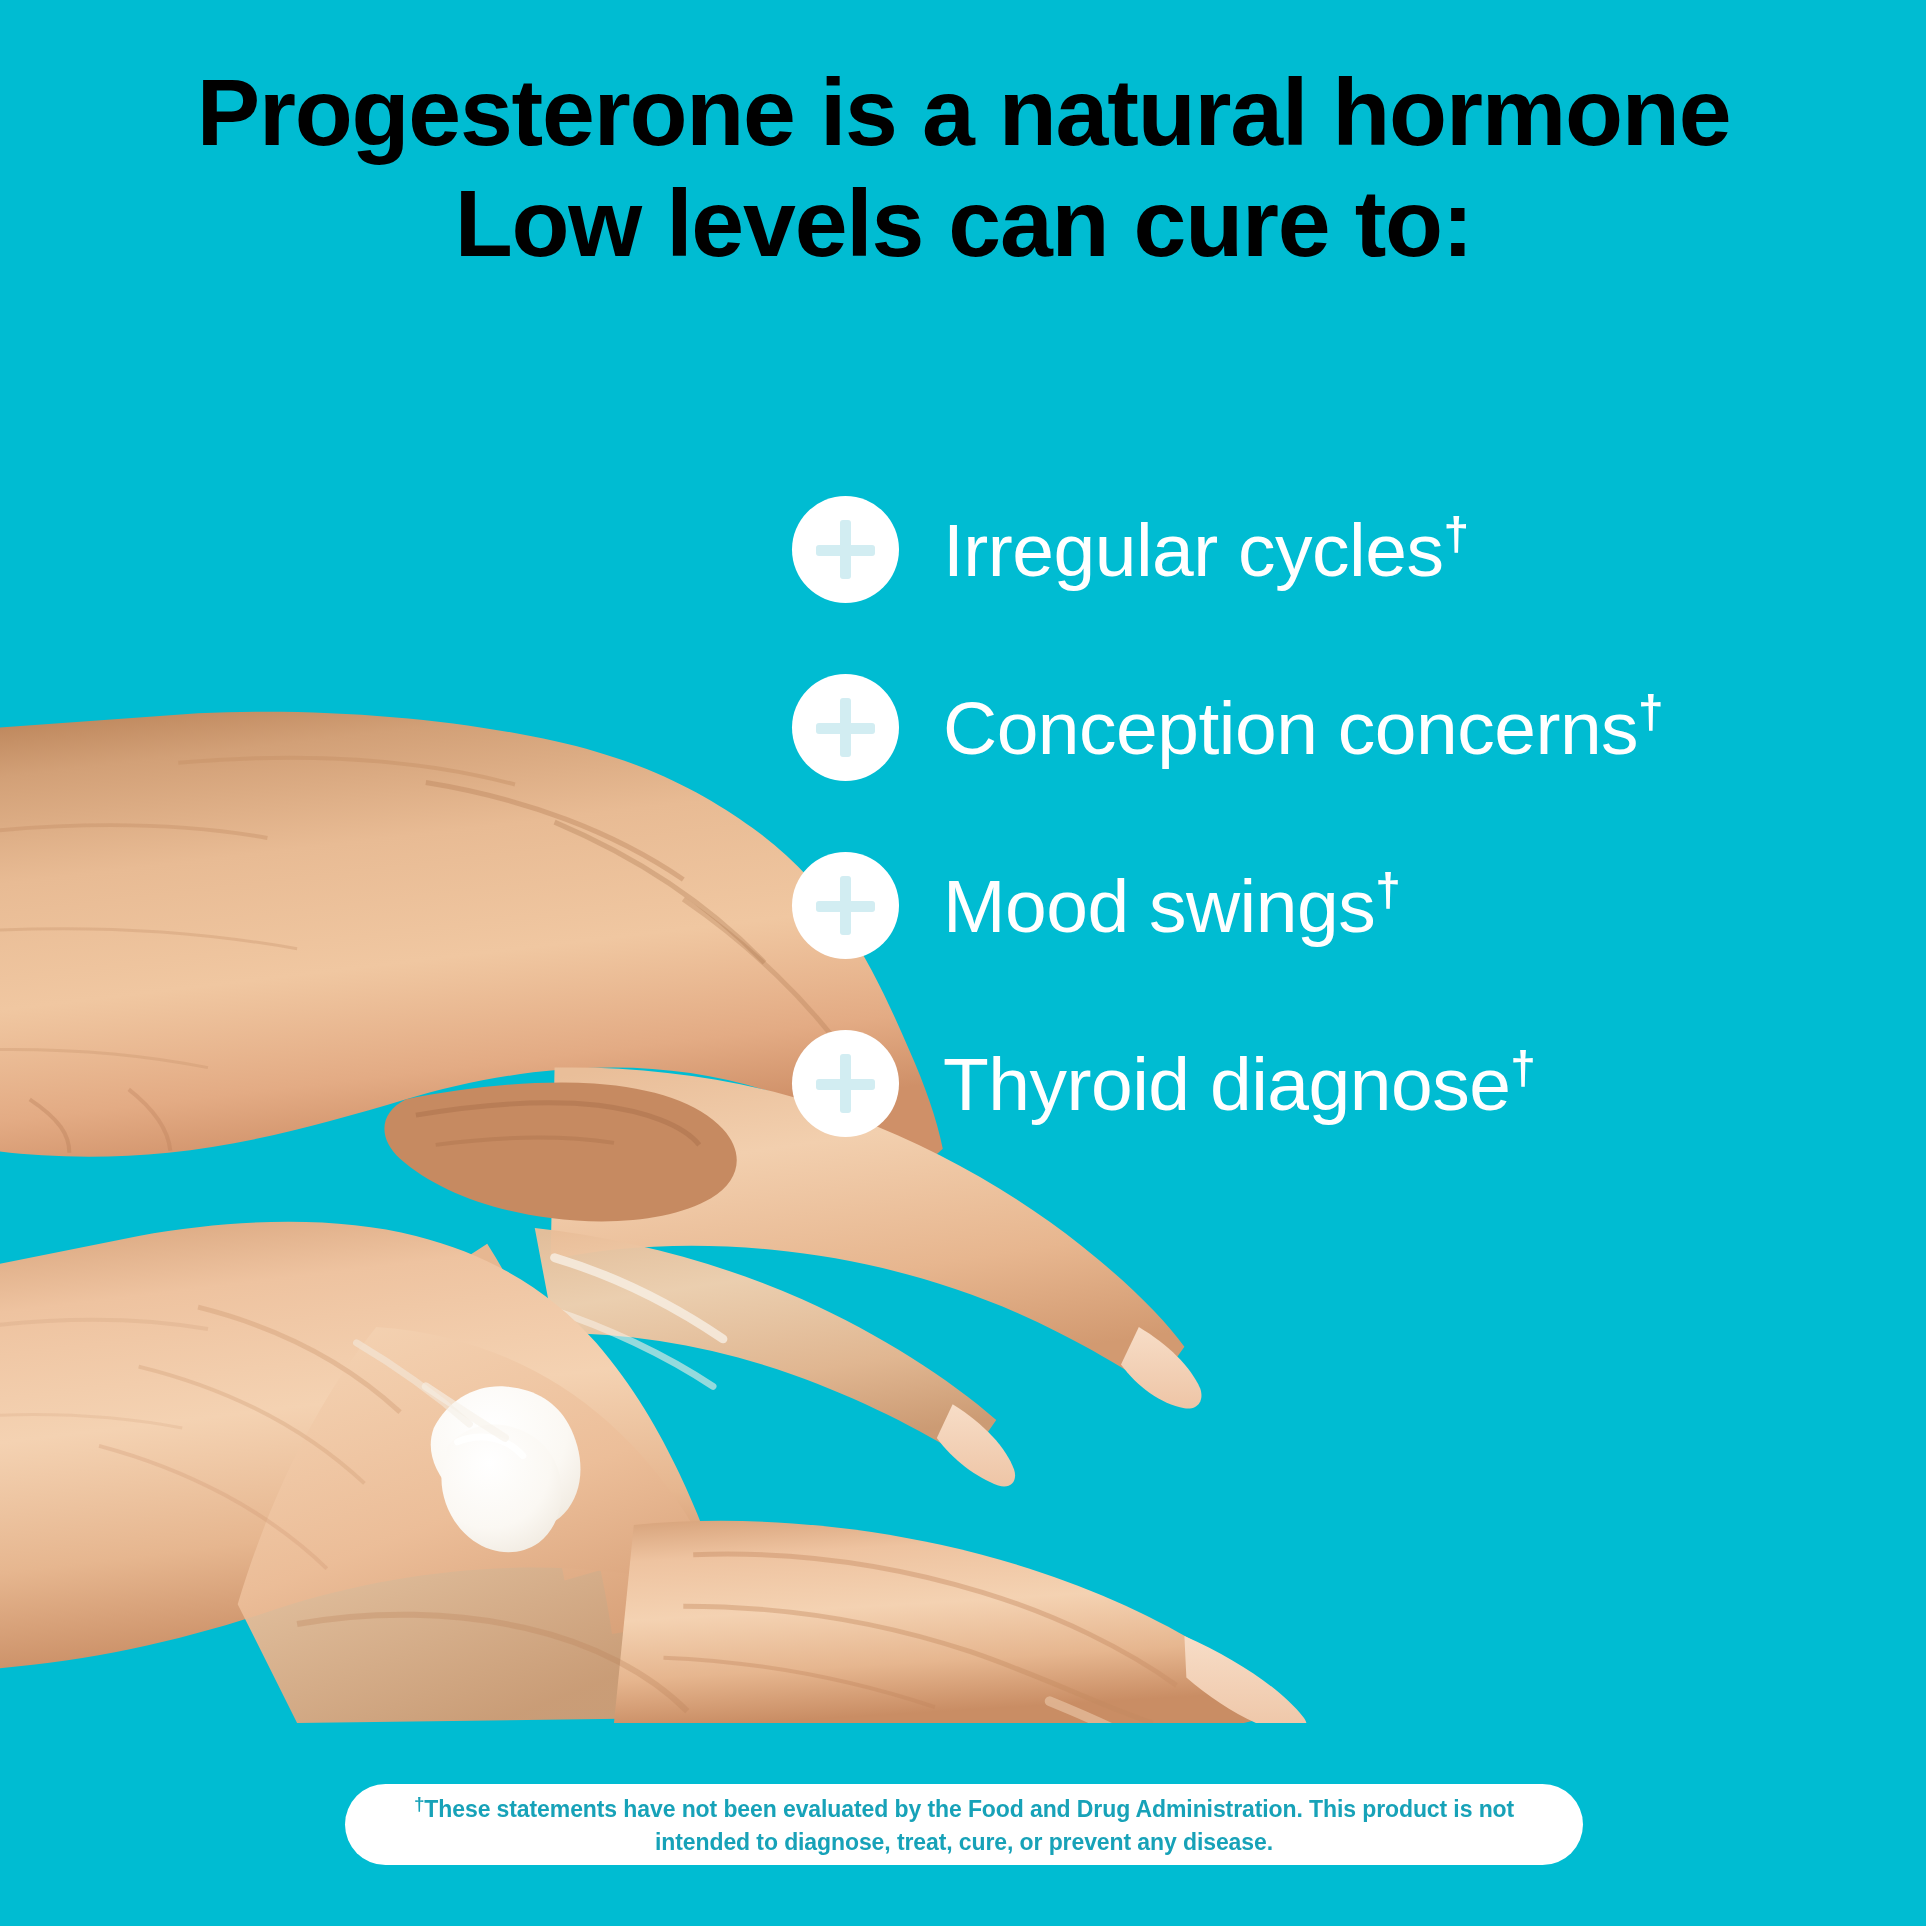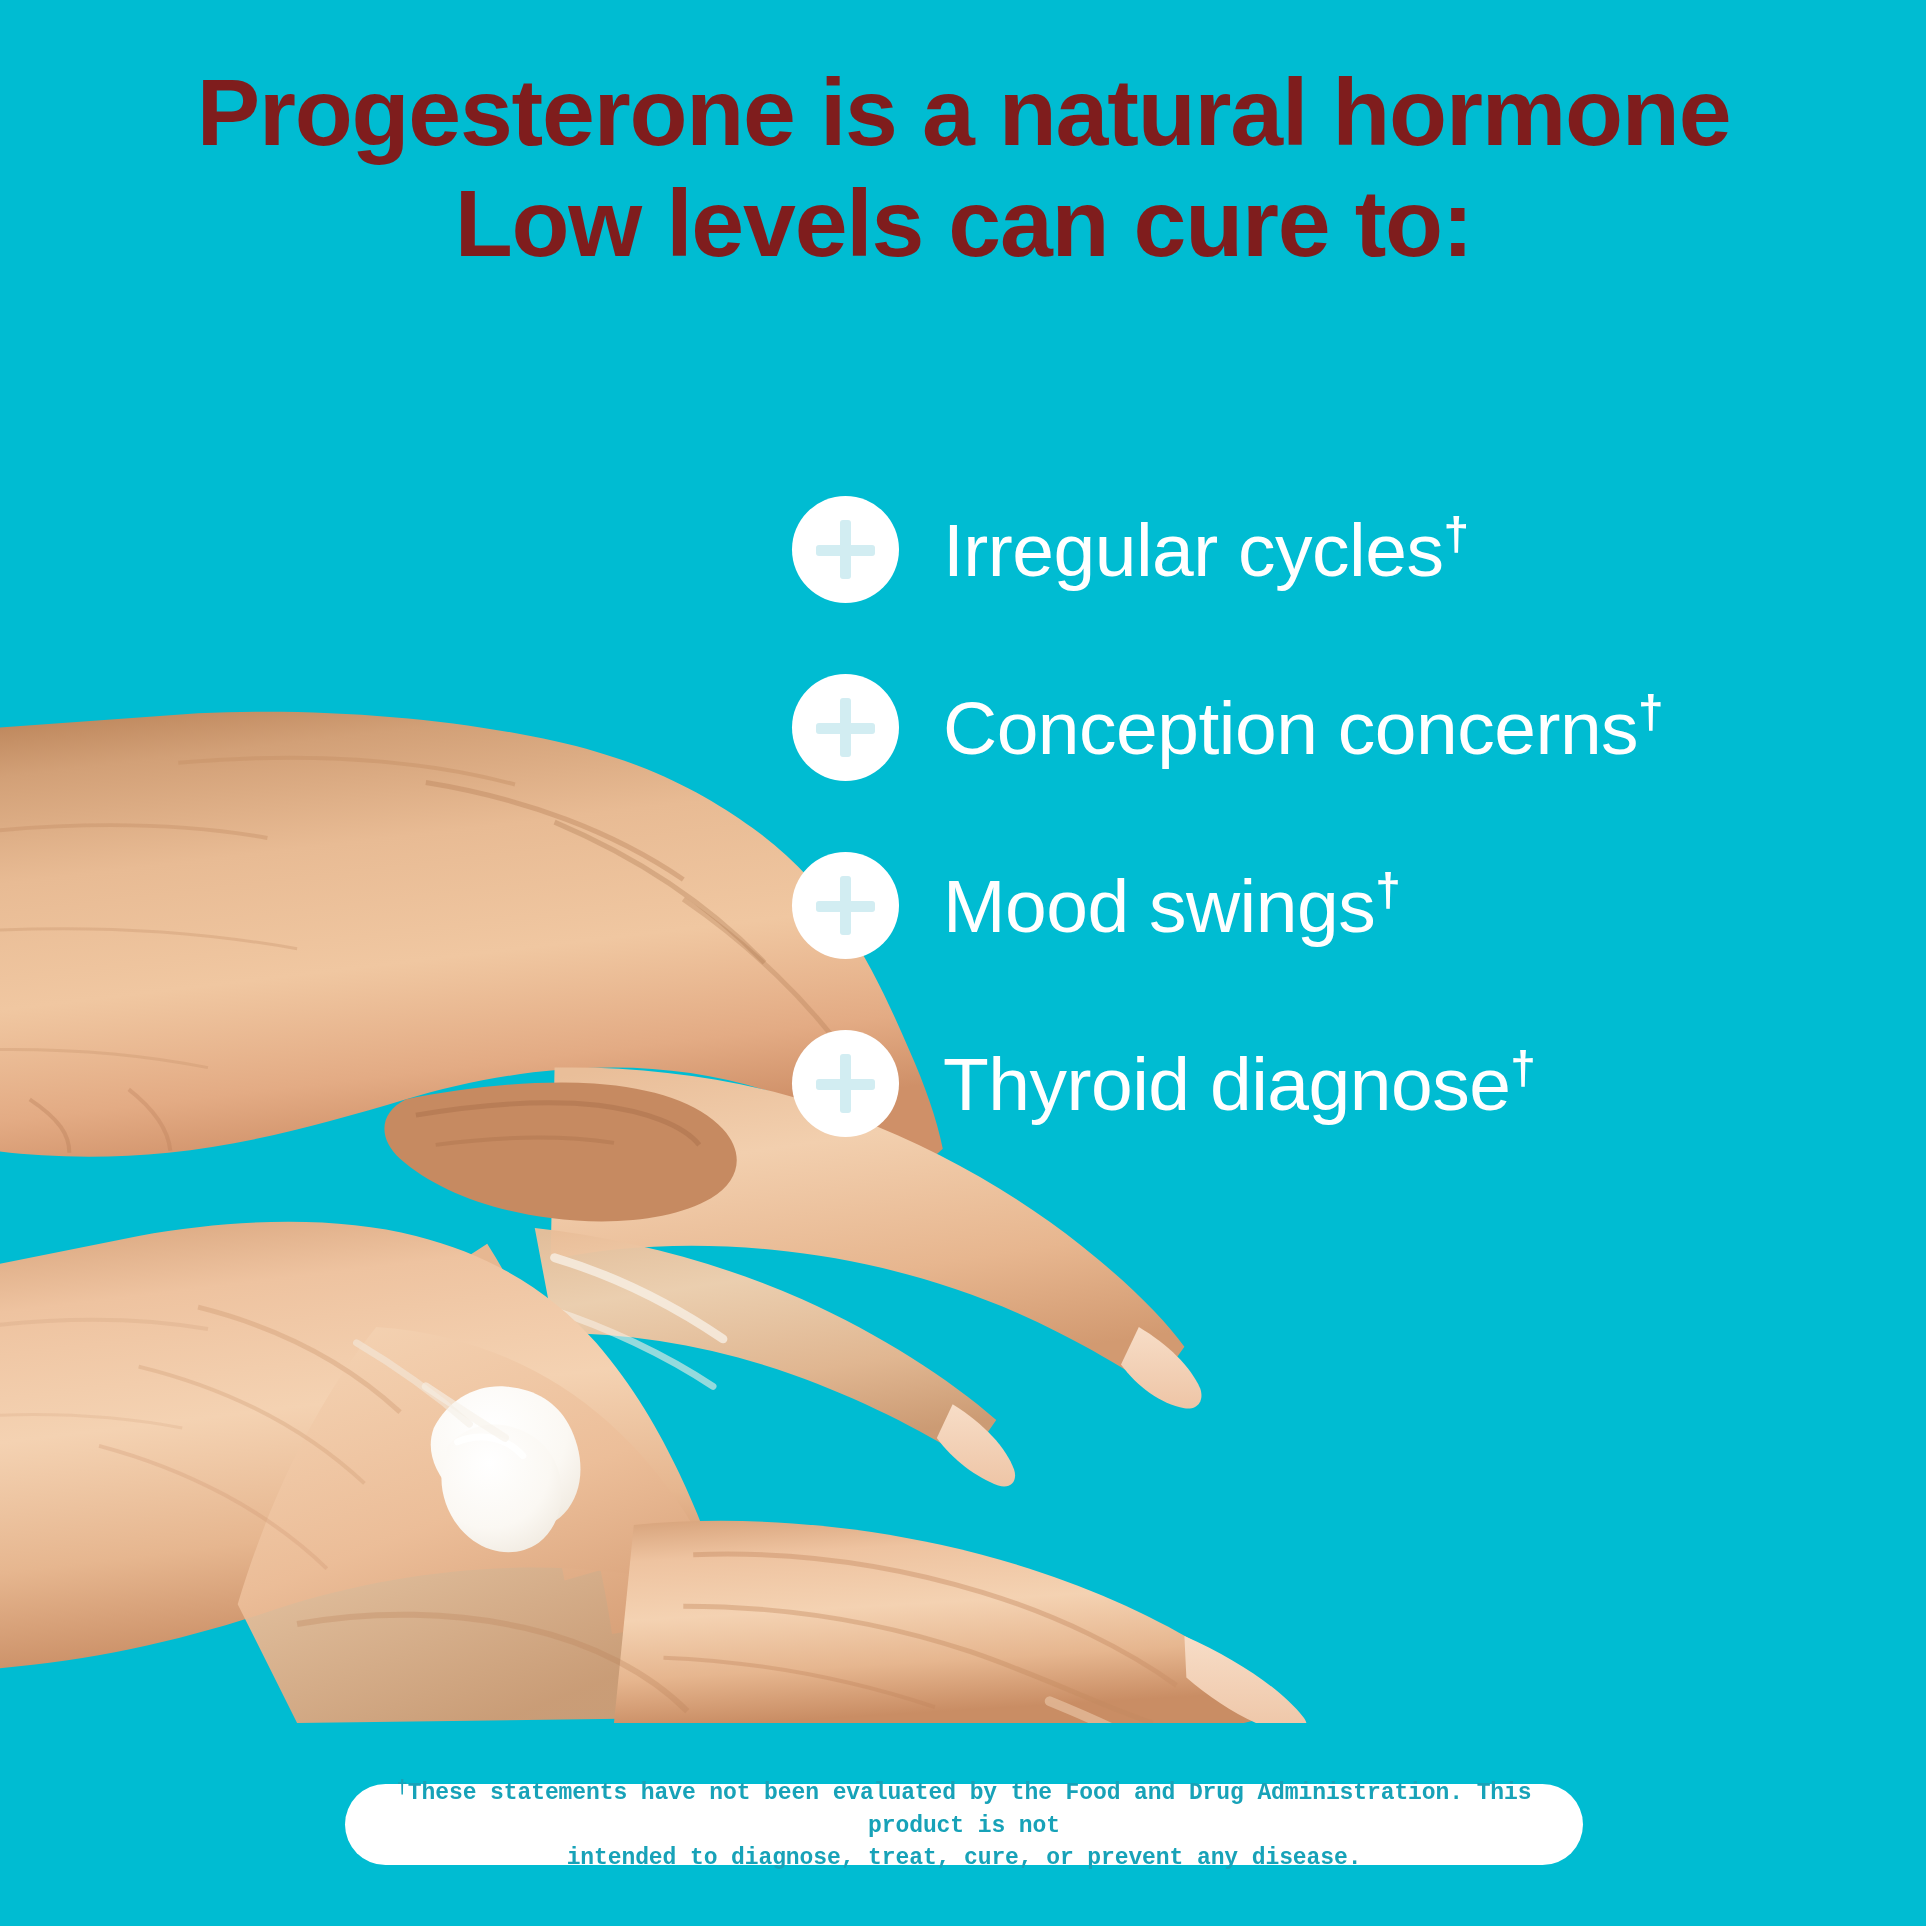--- a/index.html
+++ b/index.html
@@ -17,21 +17,21 @@
     -webkit-font-smoothing: antialiased;
   }
 
   
   #headline {
     position: absolute;
     left: 0;
     top: 57px;
     width: 1927px;
     text-align: center;
-    color: #7f1d1d;
+    color: #000000;
     font-size: 95px;
     font-weight: 700;
     line-height: 1.17;
     letter-spacing: -1.2px;
     z-index: 40;
     padding: 0 32px;
     box-sizing: border-box;
   }
   #headline .hl-line { display: block; white-space: nowrap; }
 
@@ -103,21 +103,20 @@
     left: 345px;
     top: 1784px;
     width: 1238px;
     height: 81px;
     background: #ffffff;
     border-radius: 41px;
     z-index: 60;
     display: flex;
     align-items: center;
     justify-content: center;
-    font-family: Liberation Mono, monospace;
   }
   #disclaimer-text {
     color: #17a2b8;
     font-size: 23px;
     font-weight: 700;
     line-height: 1.42;
     text-align: center;
     letter-spacing: -0.1px;
     padding: 0 40px;
   }

